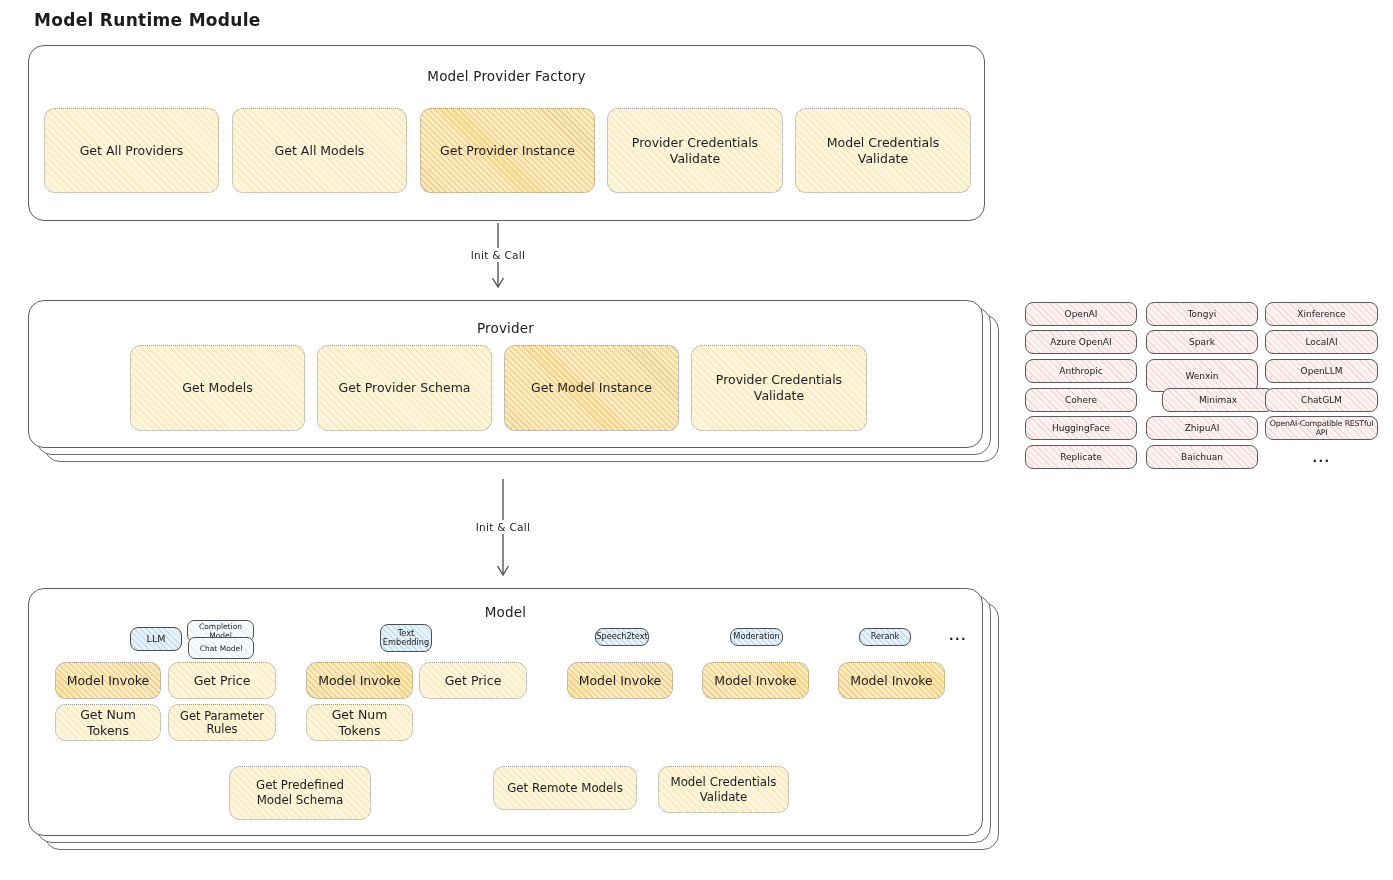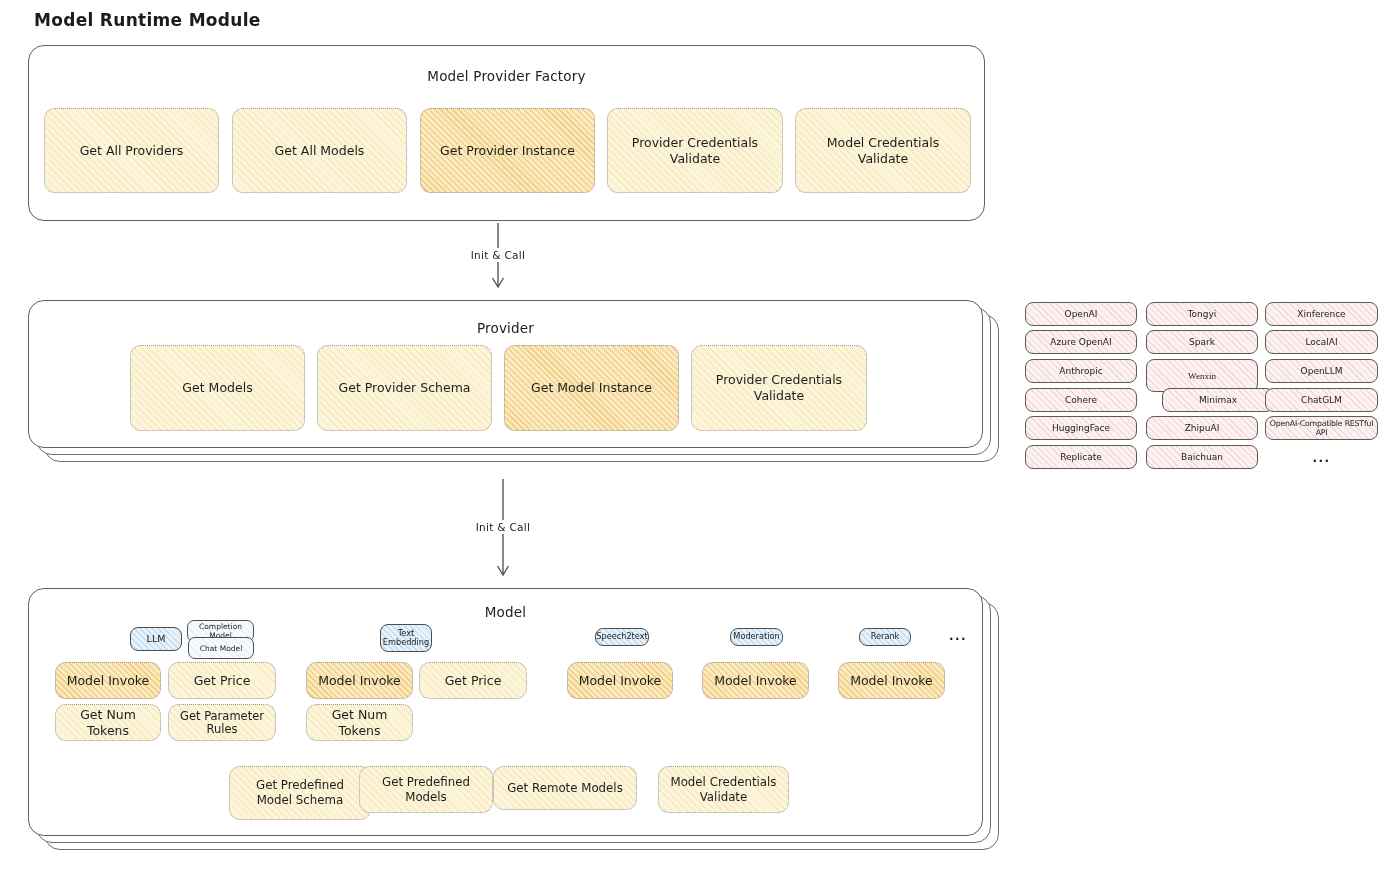--- a/index.html
+++ b/index.html
@@ -133,21 +133,21 @@
 
   <div class="abs pink center" style="left:1025px; top:302px; width:112px; height:24px;">OpenAI</div>
   <div class="abs pink center" style="left:1146px; top:302px; width:112px; height:24px;">Tongyi</div>
   <div class="abs pink center" style="left:1265px; top:302px; width:113px; height:24px;">Xinference</div>
 
   <div class="abs pink center" style="left:1025px; top:330px; width:112px; height:24px;">Azure OpenAI</div>
   <div class="abs pink center" style="left:1146px; top:330px; width:112px; height:24px;">Spark</div>
   <div class="abs pink center" style="left:1265px; top:330px; width:113px; height:24px;">LocalAI</div>
 
   <div class="abs pink center" style="left:1025px; top:359px; width:112px; height:24px;">Anthropic</div>
-  <div class="abs pink center" style="left:1146px; top:359px; width:112px; height:33px;font-family:Liberation Serif, serif;">Wenxin</div>
+  <div class="abs pink center" style="left:1146px; top:359px; width:112px; height:33px;">Wenxin</div>
   <div class="abs pink center" style="left:1265px; top:359px; width:113px; height:24px;">OpenLLM</div>
 
   <div class="abs pink center" style="left:1025px; top:388px; width:112px; height:24px;">Cohere</div>
   <div class="abs pink center" style="left:1146px; top:388px; width:112px; height:24px;margin-left:16px;">Minimax</div>
   <div class="abs pink center" style="left:1265px; top:388px; width:113px; height:24px;">ChatGLM</div>
 
   <div class="abs pink center" style="left:1025px; top:416px; width:112px; height:24px;">HuggingFace</div>
   <div class="abs pink center" style="left:1146px; top:416px; width:112px; height:24px;">ZhipuAI</div>
   <div class="abs pink small center" style="left:1265px; top:416px; width:113px; height:24px;">OpenAI-Compatible RESTful API</div>
 
@@ -181,17 +181,16 @@
   <div class="abs op yellow center" style="left:419px; top:662px; width:108px; height:37px;">Get Price</div>
   <div class="abs op orange center" style="left:567px; top:662px; width:106px; height:37px;">Model Invoke</div>
   <div class="abs op orange center" style="left:702px; top:662px; width:107px; height:37px;">Model Invoke</div>
   <div class="abs op orange center" style="left:838px; top:662px; width:107px; height:37px;">Model Invoke</div>
 
   <div class="abs op yellow center" style="left:55px;  top:704px; width:106px; height:37px;">Get Num Tokens</div>
   <div class="abs op yellow center" style="left:168px; top:704px; width:108px; height:37px; font-size:11.5px; line-height:1.1;">Get Parameter Rules</div>
   <div class="abs op yellow center" style="left:306px; top:704px; width:107px; height:37px;">Get Num Tokens</div>
 
   <div class="abs op yellow center" style="left:205px; top:766px; width:142px; height:54px; font-size:11.8px;margin-left:24px;">Get Predefined Model Schema</div>
-  <div class="abs op yellow center" style="left:359px; top:766px; width:134px; height:47px; font-size:11.8px;">Get Predefined Models</div>
   <div class="abs op yellow center" style="left:493px; top:766px; width:144px; height:44px; font-size:11.8px;">Get Remote Models</div>
   <div class="abs op yellow center" style="left:658px; top:766px; width:131px; height:47px; font-size:11.8px;">Model Credentials Validate</div>
 
 </div>
 
 </body></html>

